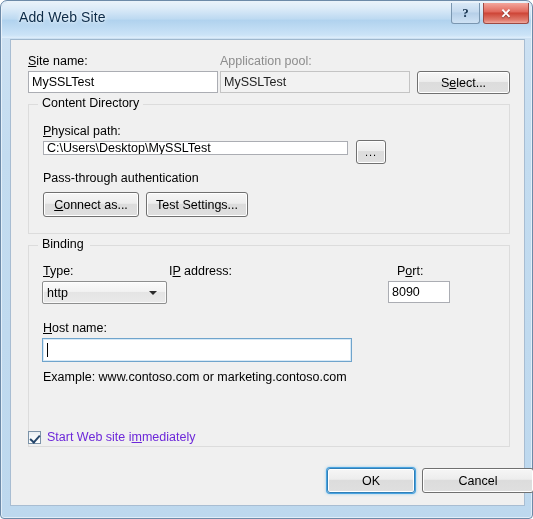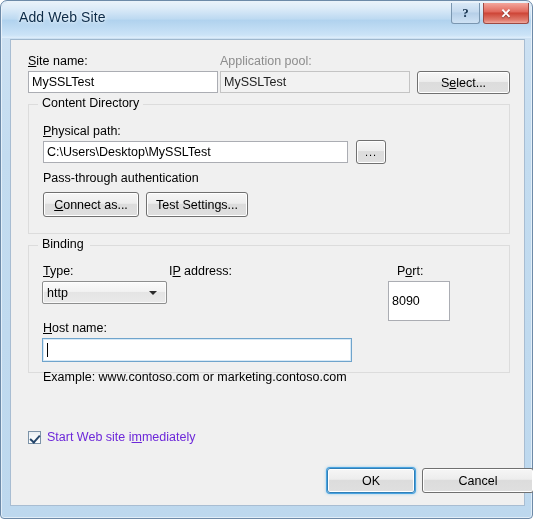--- a/index.html
+++ b/index.html
@@ -277,48 +277,48 @@
         <span>S<span class="acc">e</span>lect...</span>
       </div>
 
     <div class="group" style="left:17px; top:64px; width:482px; height:130px;">
       <div class="group-top"></div>
       <div class="group-gap" style="left:9px; width:104px;"></div>
       <div class="group-legend">Content Directory</div>
     </div>
 
     <div class="lbl" style="left:32px; top:84px;"><span class="acc">P</span>hysical path:</div>
-    <div class="tbox" style="left:32px; top:101px; width:305px; height:22px;">C:\Users\Desktop\MySSLTest</div>
+    <div class="tbox" style="left:32px; top:101px; width:305px; height:14px;">C:\Users\Desktop\MySSLTest</div>
     <div class="btn small" style="left:345px; top:100px; width:30px; height:24px;">...</div>
 
     <div class="lbl" style="left:32px; top:131px;">Pass-through authentication</div>
 
     <div class="btn" style="left:32px; top:152px; width:96px; height:25px;">
         <span><span class="acc">C</span>onnect as...</span>
       </div>
     <div class="btn" style="left:135px; top:152px; width:102px; height:25px;">
         <span>Test Settin<span class="acc">g</span>s...</span>
       </div>
 
-    <div class="group" style="left:17px; top:205px; width:482px; height:128px;">
+    <div class="group" style="left:17px; top:205px; width:482px; height:202px;">
       <div class="group-top"></div>
       <div class="group-gap" style="left:9px; width:52px;"></div>
       <div class="group-legend">Binding</div>
     </div>
 
     <div class="lbl" style="left:32px; top:224px;"><span class="acc">T</span>ype:</div>
     <div class="combo gray" style="left:31px; top:241px; width:125px; height:23px;">
       <span>http</span>
       <span class="arrow"></span>
     </div>
 
     <div class="lbl" style="left:158px; top:224px;">I<span class="acc">P</span> address:</div>
 
     <div class="lbl" style="left:378px; top:224px;margin-left:8px;">P<span class="acc">o</span>rt:</div>
-    <div class="tbox" style="left:377px; top:241px; width:62px; height:40px;">8090</div>
+    <div class="tbox" style="left:377px; top:241px; width:62px; height:22px;">8090</div>
 
     <div class="lbl" style="left:32px; top:281px;"><span class="acc">H</span>ost name:</div>
     <div class="tbox focused" style="left:31px; top:298px; width:310px; height:24px;">
       <span></span>
         <span class="caret"></span>
     </div>
 
     <div class="lbl" style="left:32px; top:330px;">Example: www.contoso.com or marketing.contoso.com</div>
 
     <div class="chk-wrap" style="left:17px; top:390px;">

